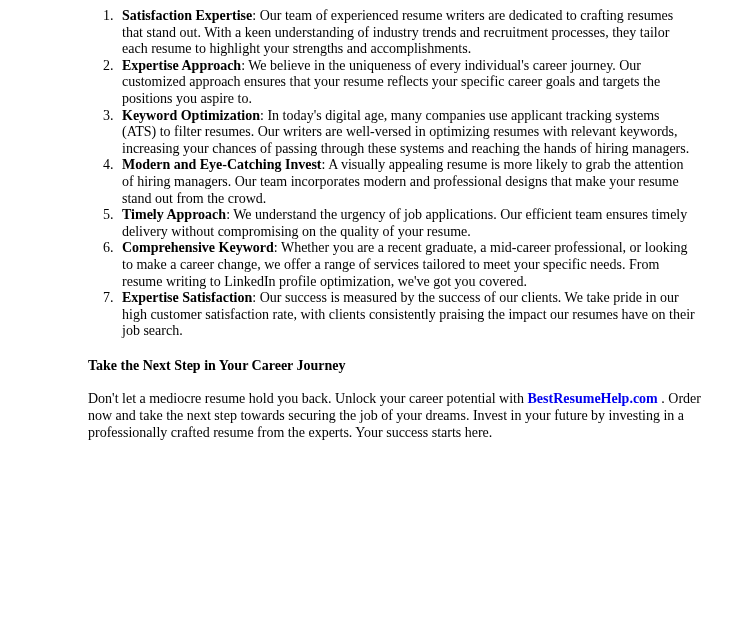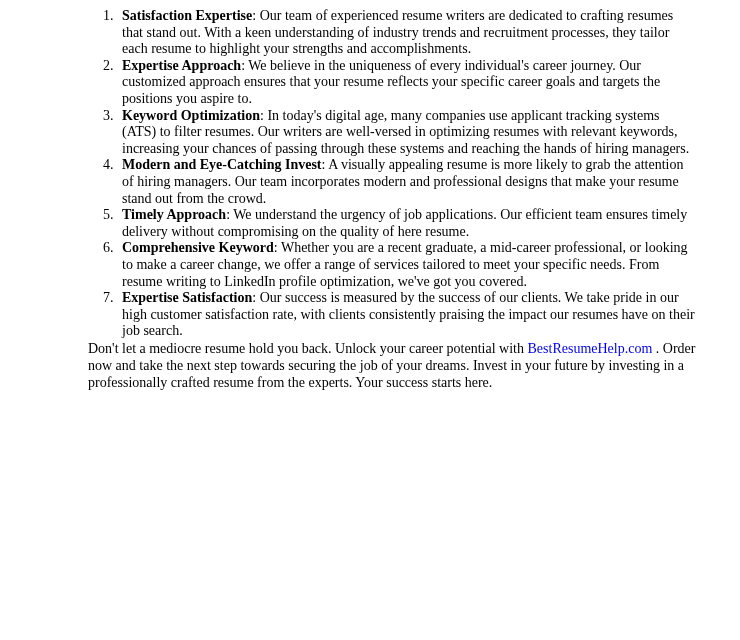--- a/index.html
+++ b/index.html
@@ -43,21 +43,21 @@
   .cta-heading {
     margin: 17px 0 16px 0;
     line-height: 17px;
     font-weight: bold;
   }
   .cta-paragraph {
     margin: 0;
     line-height: 17px;
   }
   .brand-link {
-    font-weight: normal;
+    font-weight: bold;
     color: #0000EE;
     text-decoration: none;
     cursor: pointer;
   }
 </style>
 </head>
 <body>
 
 <div class="doc" style="color: rgb(0, 0, 0); background: rgb(255, 255, 255);">
   <div class="content">
@@ -74,29 +74,30 @@
         <div class="benefit">
           <span class="benefit-num">3.</span>
           <span class="benefit-text"><strong>Keyword Optimization</strong><span>: </span><span>In today's digital age, many companies use applicant tracking systems (ATS) to filter resumes. Our writers are well-versed in optimizing resumes with relevant keywords, increasing your chances of passing through these systems and reaching the hands of hiring managers.</span></span>
         </div>
         <div class="benefit">
           <span class="benefit-num">4.</span>
           <span class="benefit-text"><strong>Modern and Eye-Catching Invest</strong><span>: </span><span>A visually appealing resume is more likely to grab the attention of hiring managers. Our team incorporates modern and professional designs that make your resume stand out from the crowd.</span></span>
         </div>
         <div class="benefit">
           <span class="benefit-num">5.</span>
-          <span class="benefit-text"><strong>Timely Approach</strong><span>: </span><span>We understand the urgency of job applications. Our efficient team ensures timely delivery without compromising on the quality of here resume.</span></span>
+          <span class="benefit-text"><strong>Timely Approach</strong><span>: </span><span>We understand the urgency of job applications. Our efficient team ensures timely delivery without compromising on the quality of your resume.</span></span>
         </div>
         <div class="benefit">
           <span class="benefit-num">6.</span>
           <span class="benefit-text"><strong>Comprehensive Keyword</strong><span>: </span><span>Whether you are a recent graduate, a mid-career professional, or looking to make a career change, we offer a range of services tailored to meet your specific needs. From resume writing to LinkedIn profile optimization, we've got you covered.</span></span>
         </div>
         <div class="benefit">
           <span class="benefit-num">7.</span>
           <span class="benefit-text"><strong>Expertise Satisfaction</strong><span>: </span><span>Our success is measured by the success of our clients. We take pride in our high customer satisfaction rate, with clients consistently praising the impact our resumes have on their job search.</span></span>
         </div>
       </div>
 
+    <p class="cta-heading">Take the Next Step in Your Career Journey</p>
 
     <p class="cta-paragraph"><span>Don't let a mediocre resume hold you back. Unlock your career potential with </span><a href="#" class="brand-link" style="color: rgb(0, 0, 238);">BestResumeHelp.com</a><span> . Order now and take the next step towards securing the job of your dreams. Invest in your future by investing in a professionally crafted resume from the experts. Your success starts here.</span></p>
 
   </div>
 </div>
 
 </body></html>

